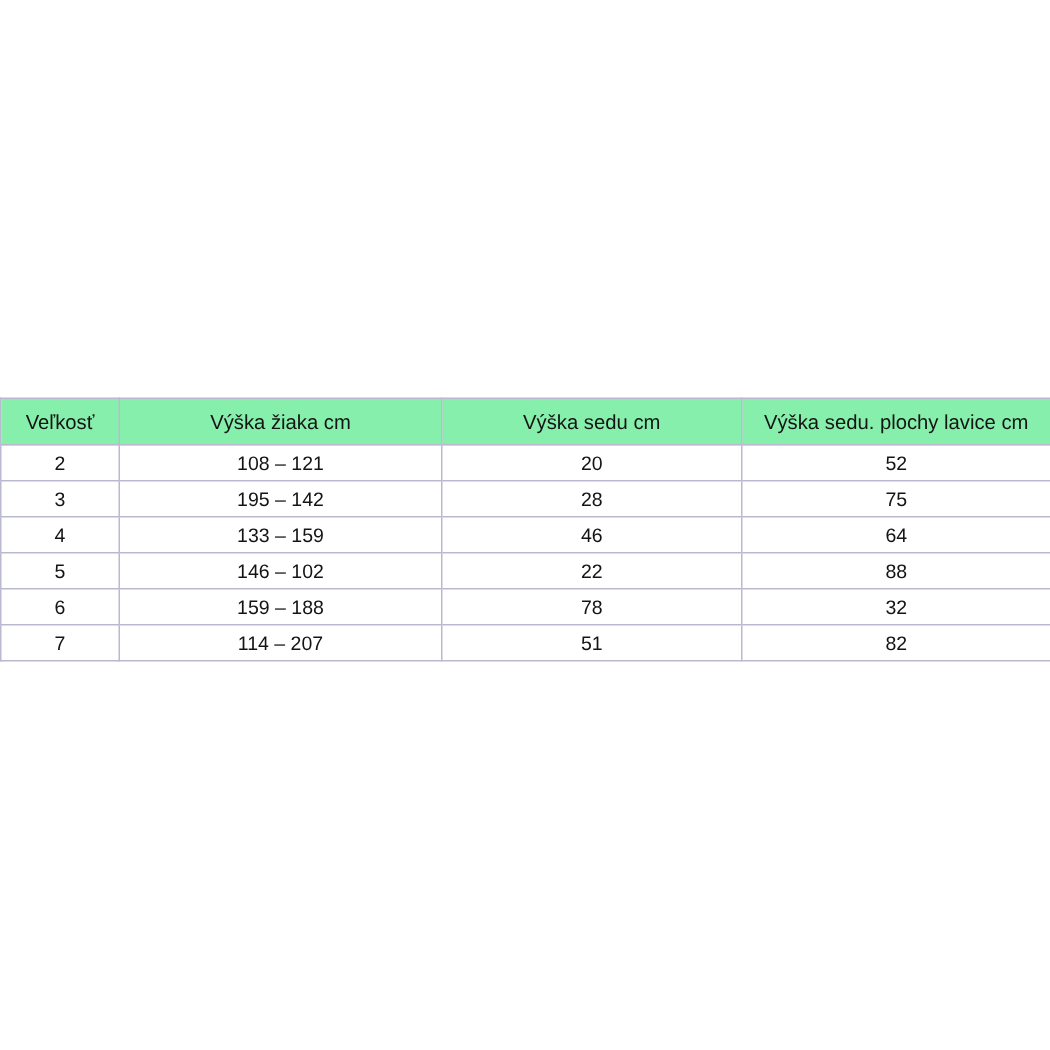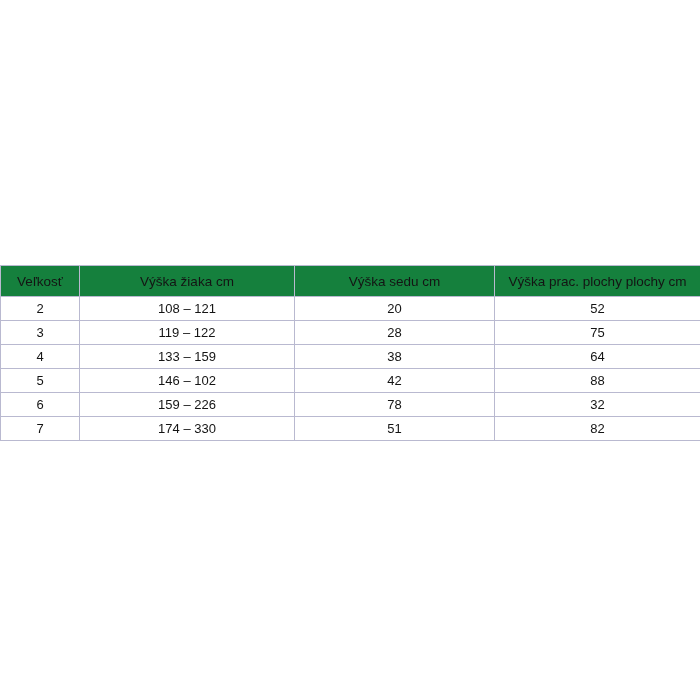--- a/index.html
+++ b/index.html
@@ -31,21 +31,21 @@
     text-align: center;
     font-size: 13px;
     font-weight: normal;
     color: #141414;
     padding: 0;
     height: 23px;
     vertical-align: middle;
     white-space: nowrap;
   }
   table.size-table thead th {
-    background: #15803d;
+    background: #86efac;
     height: 30px;
     font-size: 13.5px;
   }
   table.size-table tbody td {
     background: #ffffff;
   }
   col.c0 { width: 79px; }
   col.c1 { width: 215px; }
   col.c2 { width: 200px; }
   col.c3 { width: 206px; }
@@ -59,55 +59,55 @@
       <col class="c0">
       <col class="c1">
       <col class="c2">
       <col class="c3">
     </colgroup>
     <thead>
       <tr>
         <th>Veľkosť</th>
         <th>Výška žiaka cm</th>
         <th>Výška sedu cm</th>
-        <th>Výška prac. plochy plochy cm</th>
+        <th>Výška sedu. plochy lavice cm</th>
       </tr>
     </thead>
     <tbody>
       <tr>
         <td>2</td>
         <td>108 – 121</td>
         <td>20</td>
         <td>52</td>
       </tr>
       <tr>
         <td>3</td>
-        <td>119 – 122</td>
+        <td>195 – 142</td>
         <td>28</td>
         <td>75</td>
       </tr>
       <tr>
         <td>4</td>
         <td>133 – 159</td>
-        <td>38</td>
+        <td>46</td>
         <td>64</td>
       </tr>
       <tr>
         <td>5</td>
         <td>146 – 102</td>
-        <td>42</td>
+        <td>22</td>
         <td>88</td>
       </tr>
       <tr>
         <td>6</td>
-        <td>159 – 226</td>
+        <td>159 – 188</td>
         <td>78</td>
         <td>32</td>
       </tr>
       <tr>
         <td>7</td>
-        <td>174 – 330</td>
+        <td>114 – 207</td>
         <td>51</td>
         <td>82</td>
       </tr>
     </tbody>
   </table>
 </div>
 
 </body></html>

